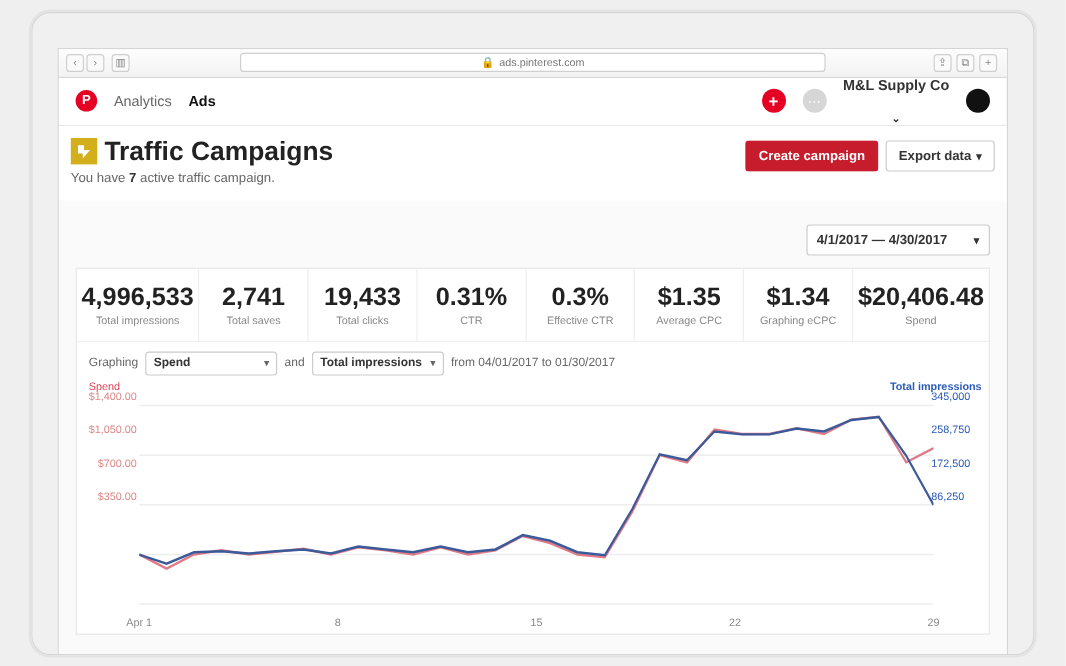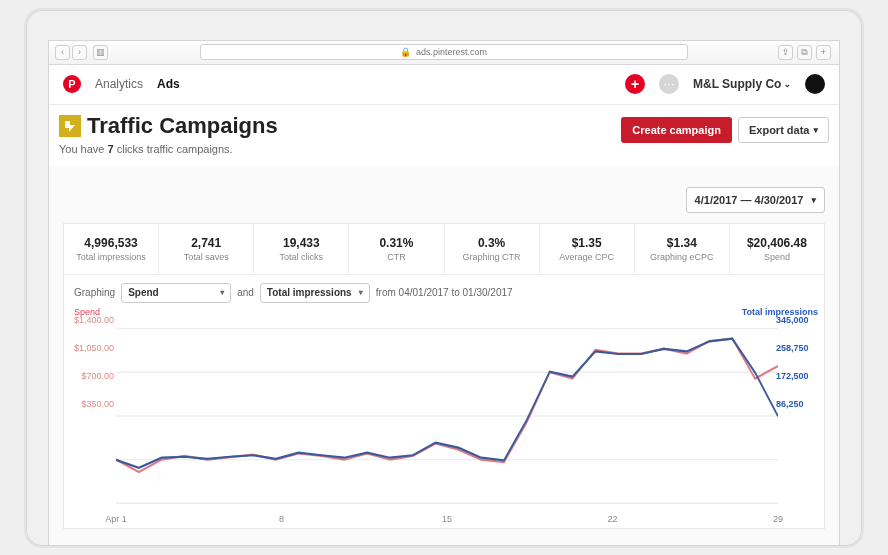--- a/index.html
+++ b/index.html
@@ -88,22 +88,22 @@
     display:flex; align-items:center; justify-content:center;
     font-size:14px; font-weight:bold;
   }
   .msg-btn {
     width:20px; height:20px; border-radius:50%;
     background:#d6d6d6; color:#fff;
     display:flex; align-items:center; justify-content:center;
     font-size:11px;
   }
   .account {
-    display:flex; align-items:center; gap:2px;
-    font-size:12px; font-weight:700; color:#333;
+    display:flex; align-items:center; gap:16px;
+    font-size:12px; font-weight:700; color:#333;flex-direction:column;
   }
   .avatar { width:20px; height:20px; border-radius:50%; background:#111; }
 
   .page {
     flex:1;
     background:#fafafa;
     padding: 14px 14px 16px 14px;
     display:flex; flex-direction:column;
     overflow:hidden;
   }
@@ -133,37 +133,37 @@
   }
   .btn-primary { background:#c61c2c; color:#fff; }
   .btn-outline { background:#fff; color:#333; border-color:#ccc; }
 
   .date-row {
     display:flex; justify-content:flex-end; padding: 20px 0 10px 0;
   }
   .date-picker {
     background:#fff; border:1px solid #ccc; border-radius:3px;
     height:26px; padding:0 8px; font-size:11px; color:#333;
-    display:flex; align-items:center; gap:8px; font-weight:600;
+    display:flex; align-items:center; gap:22px; font-weight:600;
   }
 
   .panel {
     background:#fff; border:1px solid #e7e7e7;
     display:flex; flex-direction:column;
     flex:1;
   }
   .metrics {
     display:flex; border-bottom:1px solid #eee;
   }
   .metric {
     flex:1; text-align:center; padding:12px 4px;
     border-right:1px solid #eee;
   }
   .metric:last-child { border-right:none; }
-  .metric .val { font-size:12px; font-weight:700; color:#222; }
+  .metric .val { font-size:21px; font-weight:700; color:#222; }
   .metric .lbl { font-size:9px; color:#888; margin-top:2px; }
 
   .graph-controls {
     display:flex; align-items:center; gap:6px;
     padding:8px 10px; font-size:10px; color:#666;
   }
   .sel {
     height:20px; border:1px solid #ccc; border-radius:3px;
     background:#fff; padding:0 6px; font-size:10px; color:#333;
     display:flex; align-items:center; gap:6px; font-weight:600;
@@ -172,21 +172,21 @@
   .sel .car { font-size:8px; color:#666; }
 
   .chart-area {
     flex:1;
     position:relative;
     padding: 4px 46px 22px 52px;
   }
   .left-axis-title { position:absolute; left:10px; top:-4px; font-size:9px; color:#d45; }
   .right-axis-title { position:absolute; right:6px; top:-4px; font-size:9px; color:#2a5ab8; font-weight:600;}
   .y-left { position:absolute; left:6px; font-size:9px; color:#d88; width:44px; text-align:right;}
-  .y-right { position:absolute; right:4px; font-size:9px; color:#2a5ab8; font-weight:700; width:44px; text-align:left;}
+  .y-right { position:absolute; right:4px; font-size:9px; color:#2a5ab8; font-weight:400; width:44px; text-align:left;}
   .x-tick { position:absolute; bottom:4px; font-size:9px; color:#888; transform:translateX(-50%);}
   .grid line { stroke:#eee; stroke-width:1; }
   .series-spend { fill:none; stroke:#e07a86; stroke-width:1.6; }
   .series-imp { fill:none; stroke:#3a5a9a; stroke-width:1.6; }
   svg.plot { width:100%; height:100%; }
   .chev { font-size:9px; }
 </style>
 </head>
 <body>
 
@@ -228,21 +228,21 @@
       <div>
         <div class="title-row">
           <div class="title-icon">
             <svg width="12" height="12" viewBox="0 0 12 12">
                   <path d="M1 1 L1 8 L5 8 L5 12 L11 5 L6 5 L6 1 Z" fill="#fff"></path>
                 </svg>
           </div>
           <h1>Traffic Campaigns</h1>
         </div>
         <div class="subtitle">
-          <span>You have </span><b>7</b><span> clicks traffic campaigns.</span>
+          <span>You have </span><b>7</b><span> active traffic campaign.</span>
         </div>
       </div>
       <div class="actions">
         <div class="btn btn-primary">Create campaign</div>
         <div class="btn btn-outline">
           <span>Export data</span>
               <span class="chev">▾</span>
         </div>
       </div>
     </div>
@@ -267,21 +267,21 @@
             <div class="metric">
               <div class="val">19,433</div>
               <div class="lbl">Total clicks</div>
             </div>
             <div class="metric">
               <div class="val">0.31%</div>
               <div class="lbl">CTR</div>
             </div>
             <div class="metric">
               <div class="val">0.3%</div>
-              <div class="lbl">Graphing CTR</div>
+              <div class="lbl">Effective CTR</div>
             </div>
             <div class="metric">
               <div class="val">$1.35</div>
               <div class="lbl">Average CPC</div>
             </div>
             <div class="metric">
               <div class="val">$1.34</div>
               <div class="lbl">Graphing eCPC</div>
             </div>
             <div class="metric">

